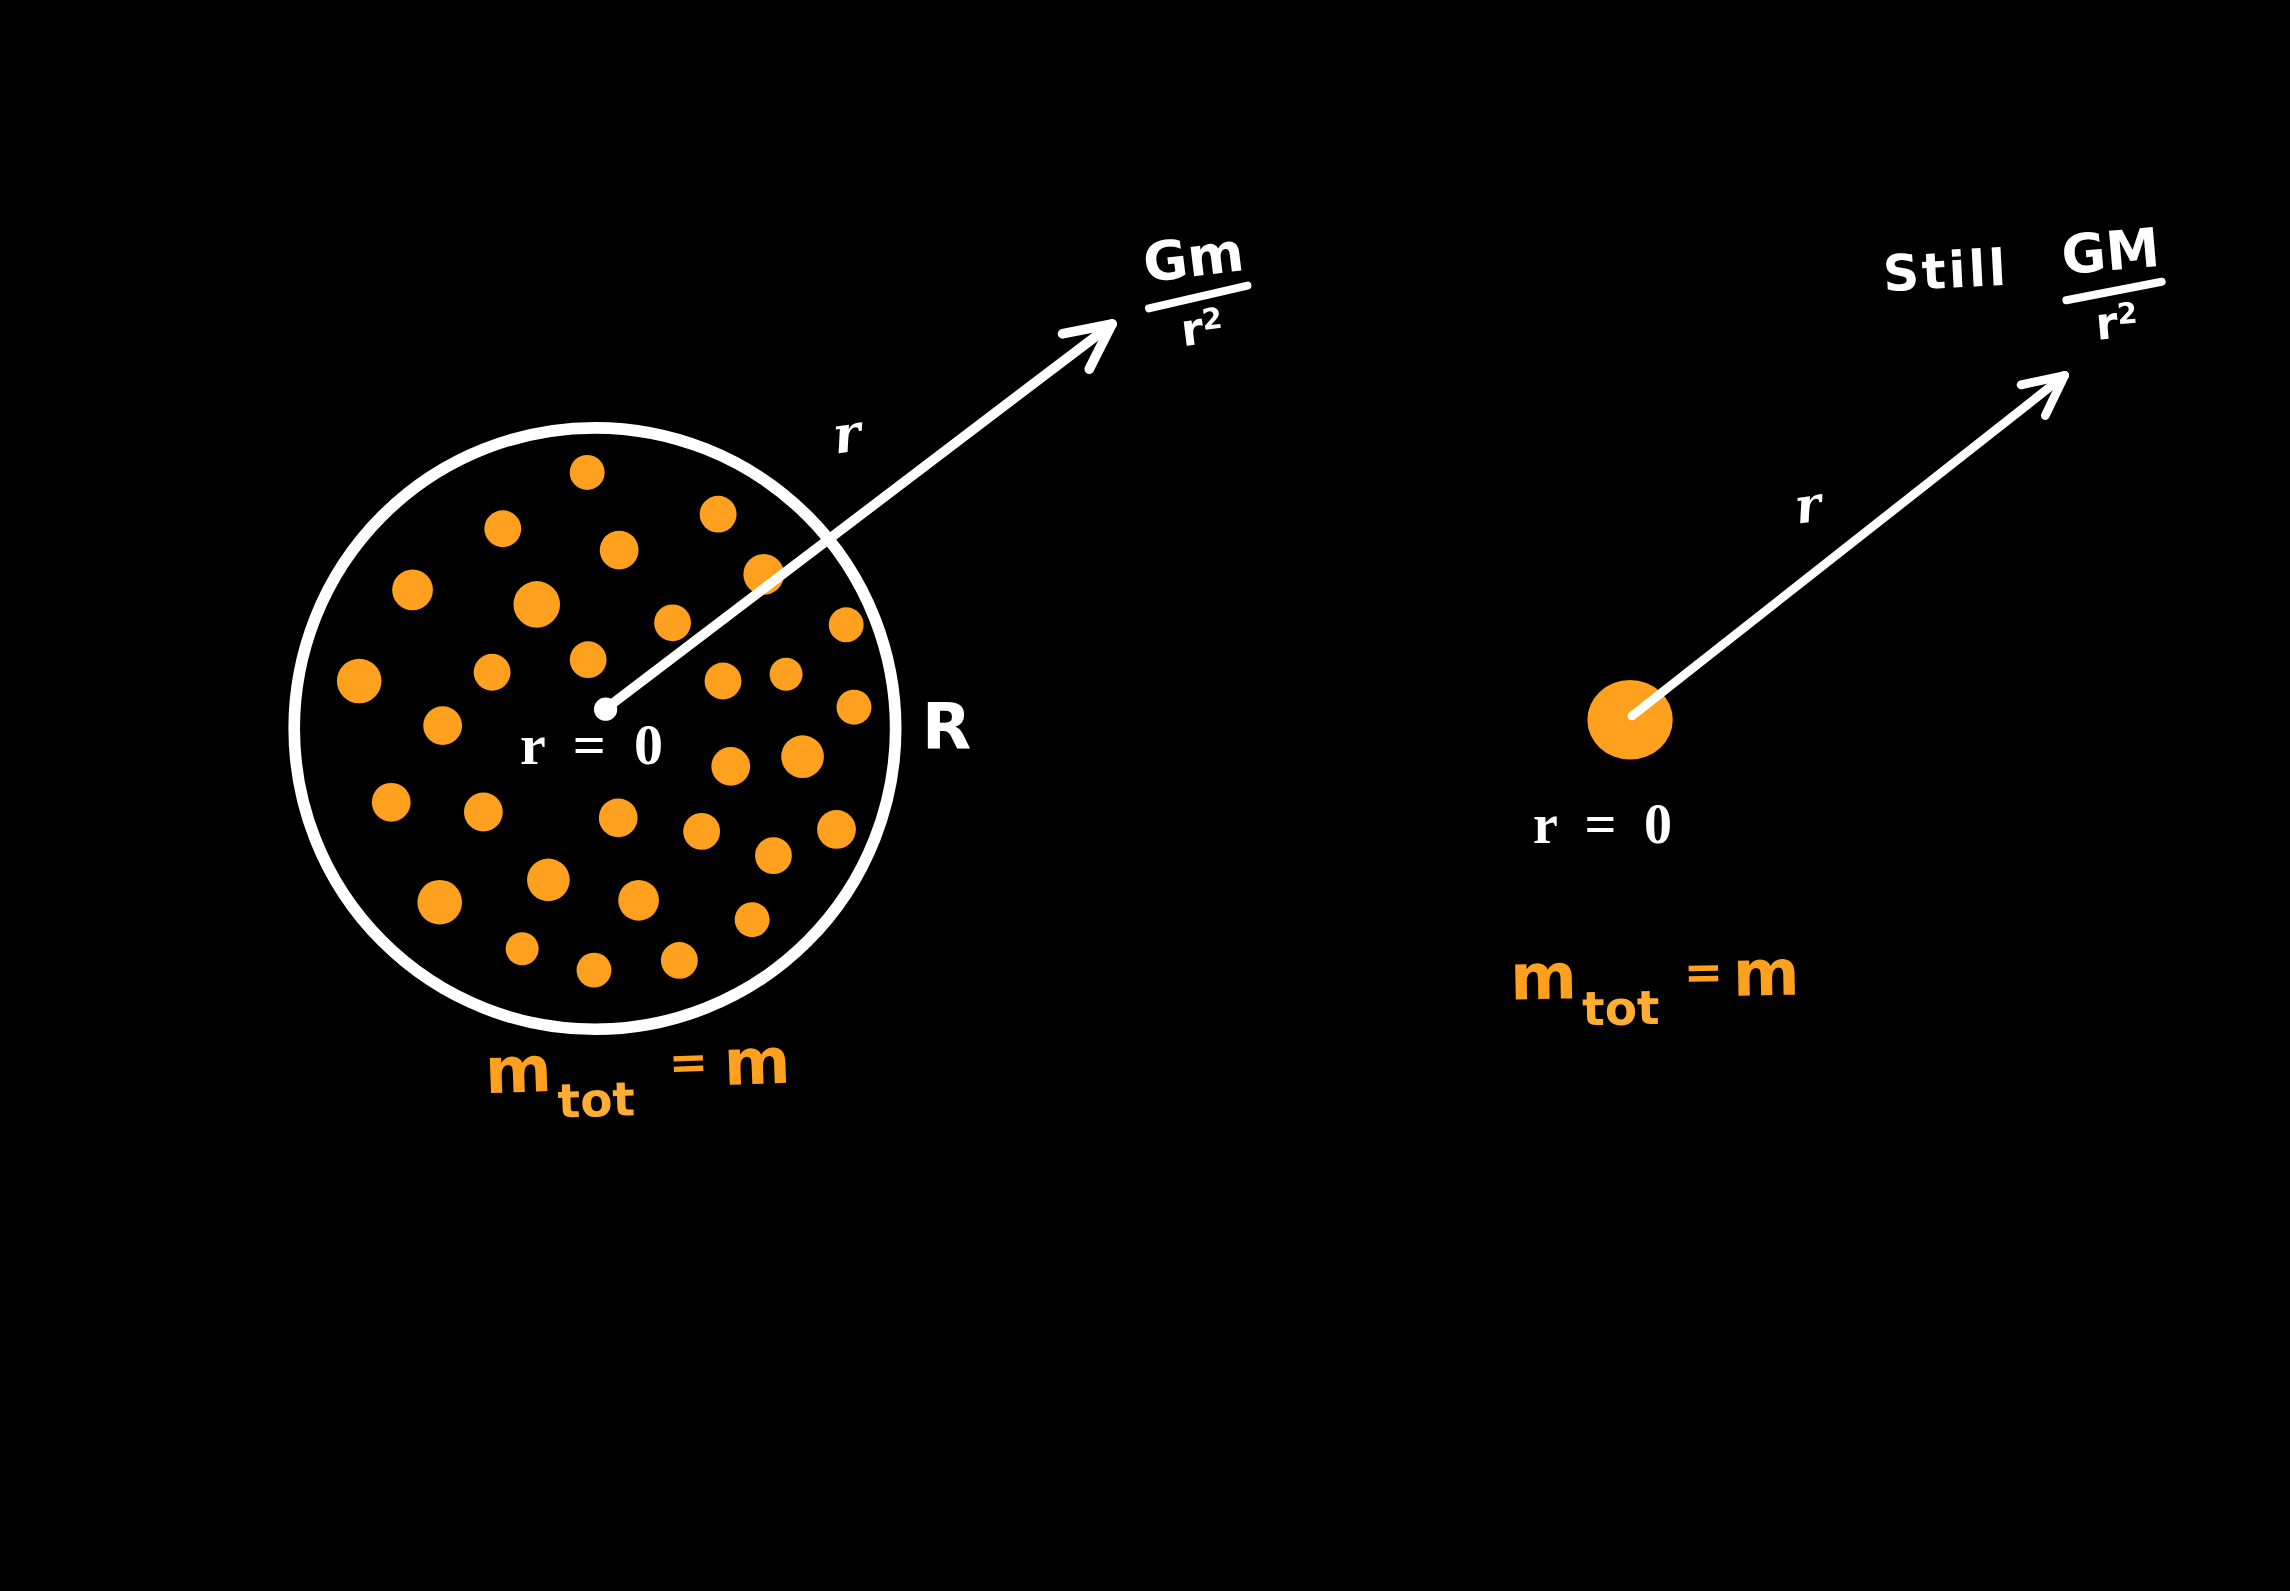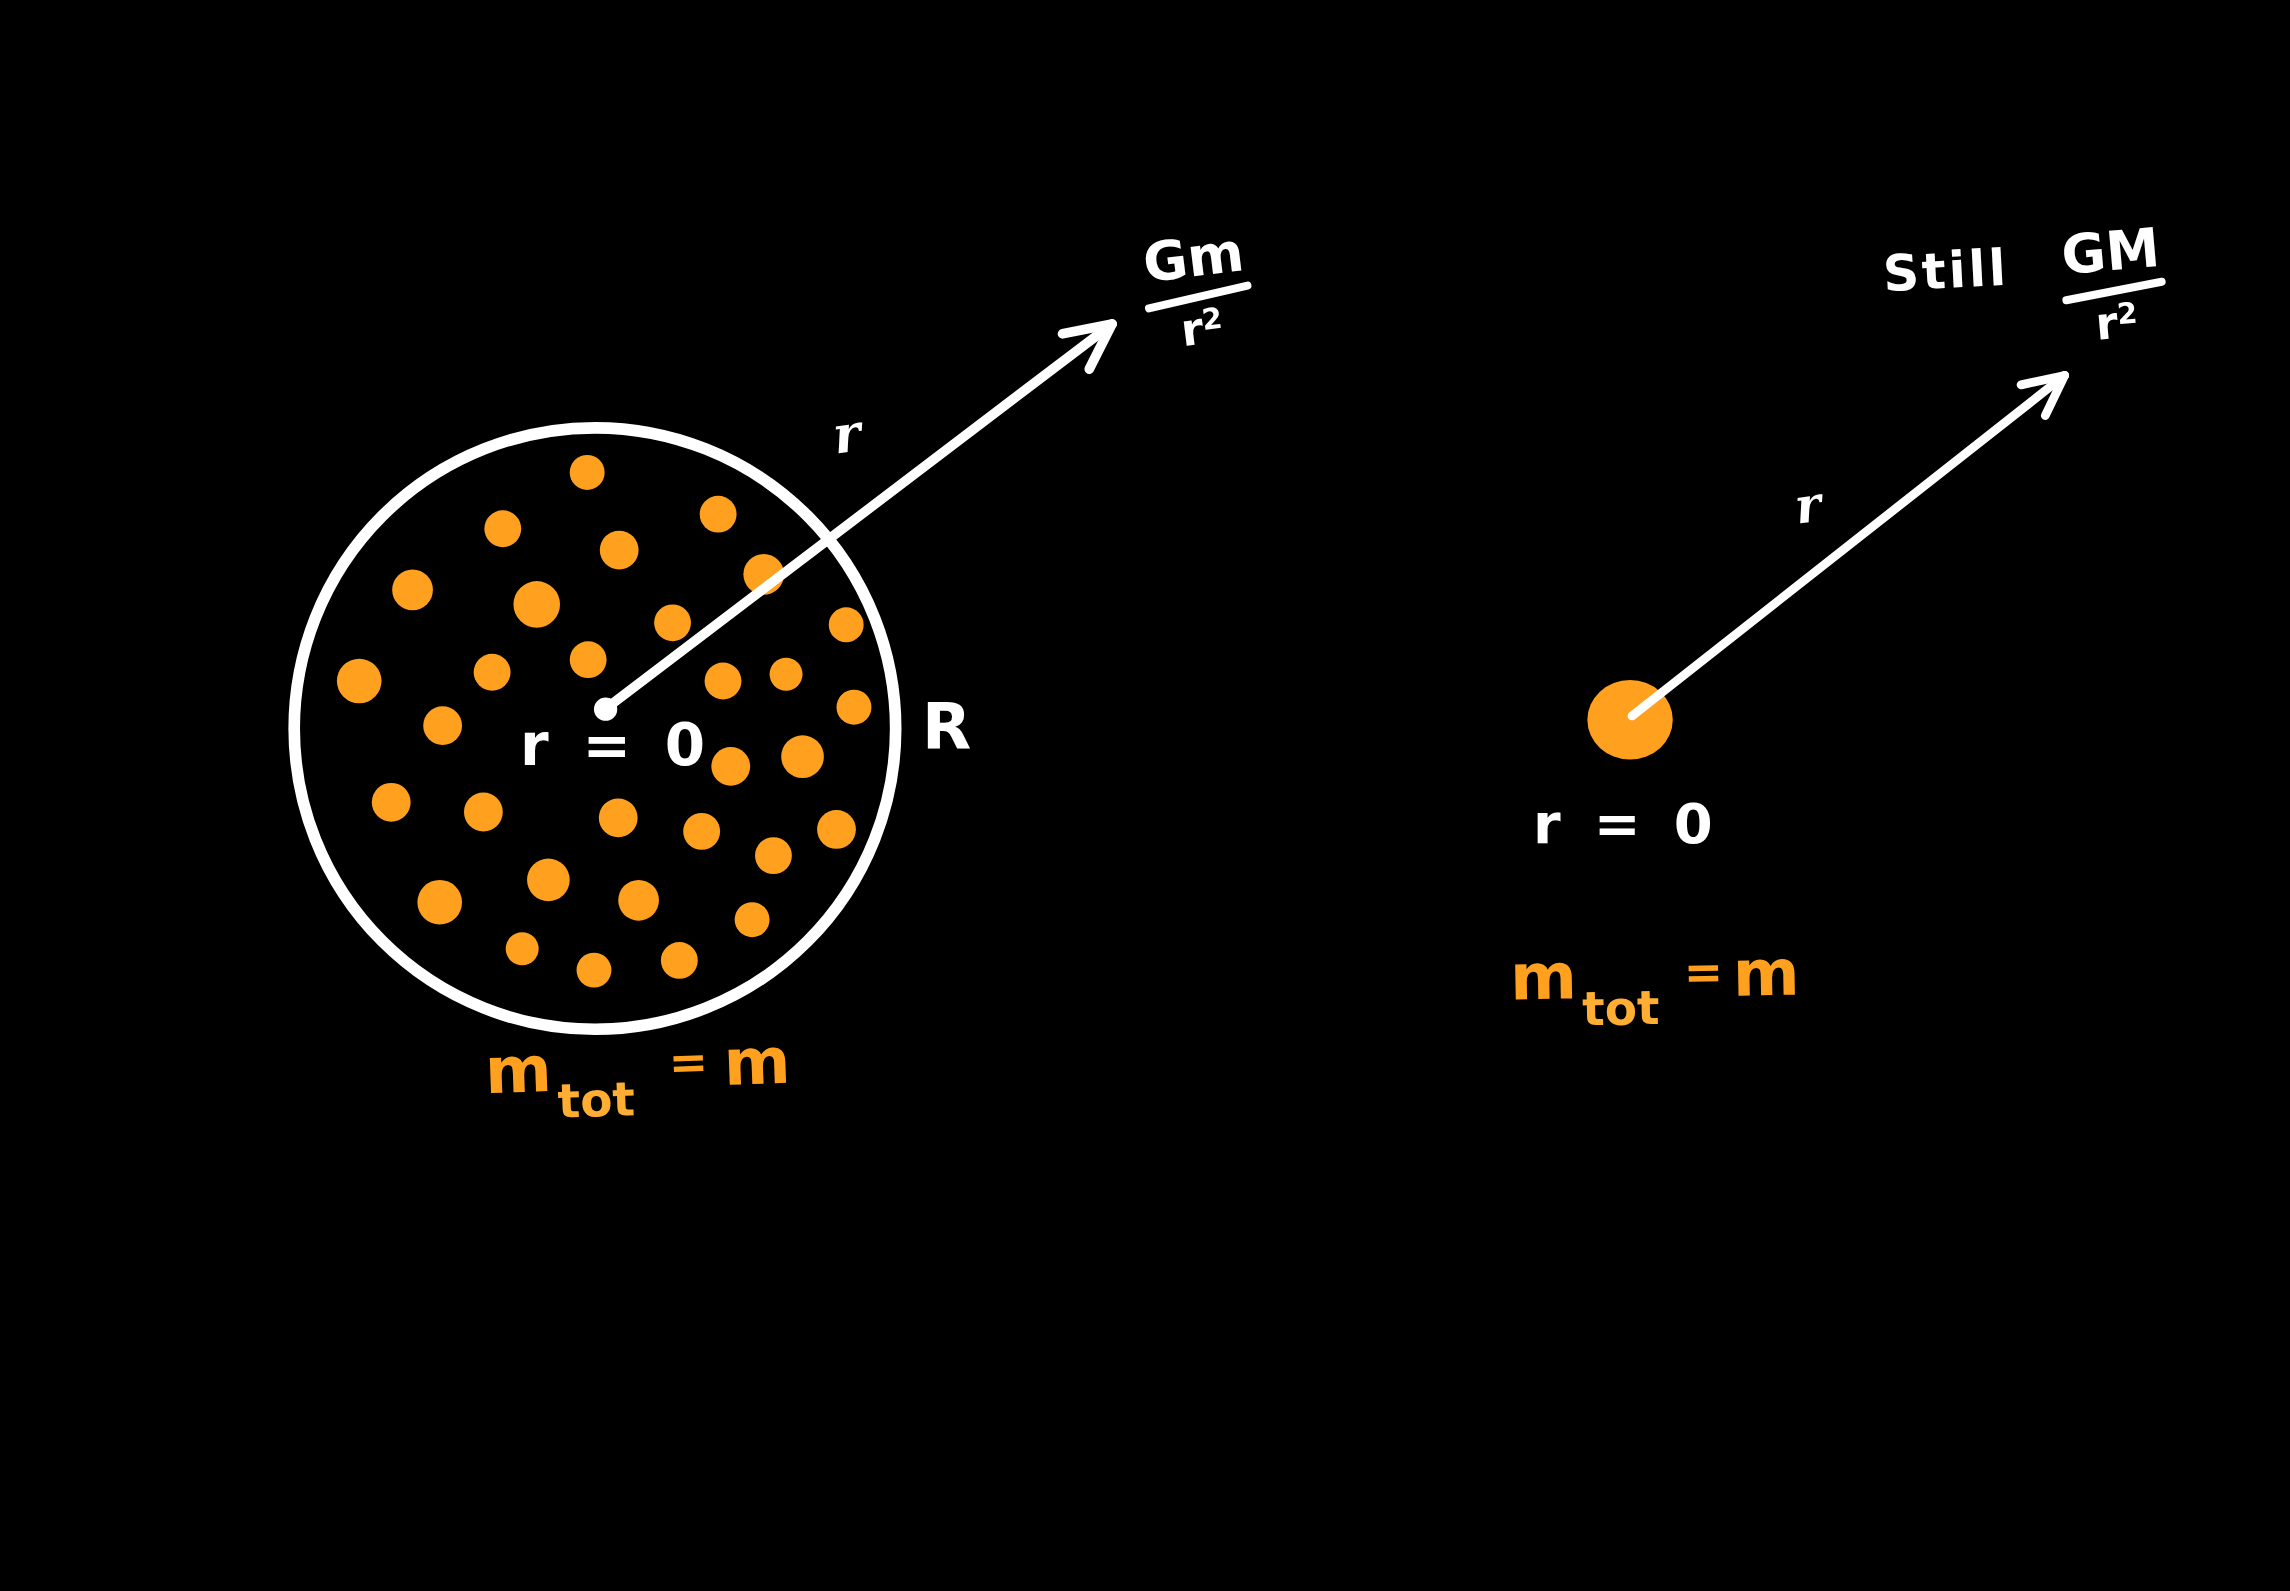--- a/index.html
+++ b/index.html
@@ -44,21 +44,21 @@
   .fraction .bar { width: 100%; height: 7.8px; background: #FFFFFF; border-radius: 3.9px; margin: 7.8px 0 5.8px; transform: rotate(-6deg); }
   .fraction .den { font-size: 45px; line-height: 1; }
   .fraction .exp { font-size: 29px; vertical-align: 13.6px; }
   .fraction-left  { left: 1143px; top: 231px; min-width: 109px; transform: rotate(-7deg); }
   .fraction-right { left: 2061px; top: 225px; min-width: 105px; transform: rotate(-5deg); }
 
   .still-label { left: 1883px; top: 246px; font-size: 50px; transform: rotate(-3deg); letter-spacing: 2.9px; }
 
   .big-R-label { left: 922px; top: 695px; font-size: 64px; }
 
-  .r-zero { font-size: 58px; letter-spacing: 6.8px; }
+  .r-zero { font-size: 58px; letter-spacing: 6.8px; font-family: Liberation Serif, serif; }
   .r-zero-left  { left: 520px;  top: 716px; }
   .r-zero-right { left: 1533px; top: 796px; font-size: 56px; }
 
   
   .mass-eq { position: absolute; white-space: nowrap; font-weight: 700; line-height: 1; }
   .mass-eq .base { font-size: 64px; color: #FFA01E; }
   .mass-eq .sub  { font-size: 47px; color: #FFAD33; position: relative; top: 27px; margin-left: 4.9px; }
   .mass-eq .eq   { font-size: 47px; color: #FFA01E; margin-left: 35px; position: relative; top: -7.8px; }
   .mass-eq .val  { font-size: 64px; color: #FFA01E; margin-left: 15.5px; }
   .mass-eq-left  { left: 485px;  top: 1034px; transform: rotate(-2deg); }

